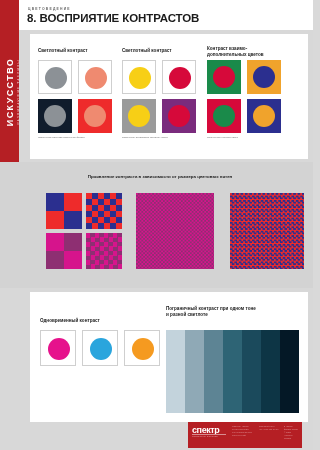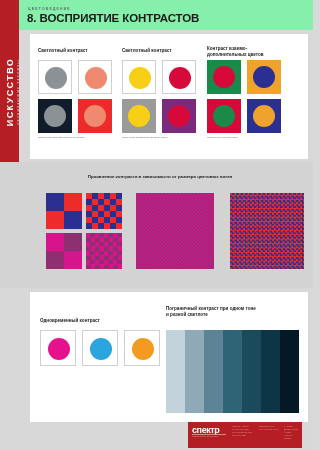--- a/index.html
+++ b/index.html
@@ -39,21 +39,21 @@
     transform-origin:center center;
     white-space:nowrap;
     color:#f0c4c6;
     font-size:3.4px;
     letter-spacing:1.1px;
   }
 
   
   .header{
     position:absolute;left:19px;top:0;right:0;height:30px;
-    background:#86efac;
+    background:#ffffff;
   }
   .kicker{
     position:absolute;left:9px;top:7px;
     font-size:3.4px;letter-spacing:1.2px;color:#6a6a6a;font-weight:bold;
   }
   .title{
     position:absolute;left:8px;top:12px;
     font-size:11.5px;font-weight:bold;color:#1b1b1b;letter-spacing:-0.1px;
   }
 

